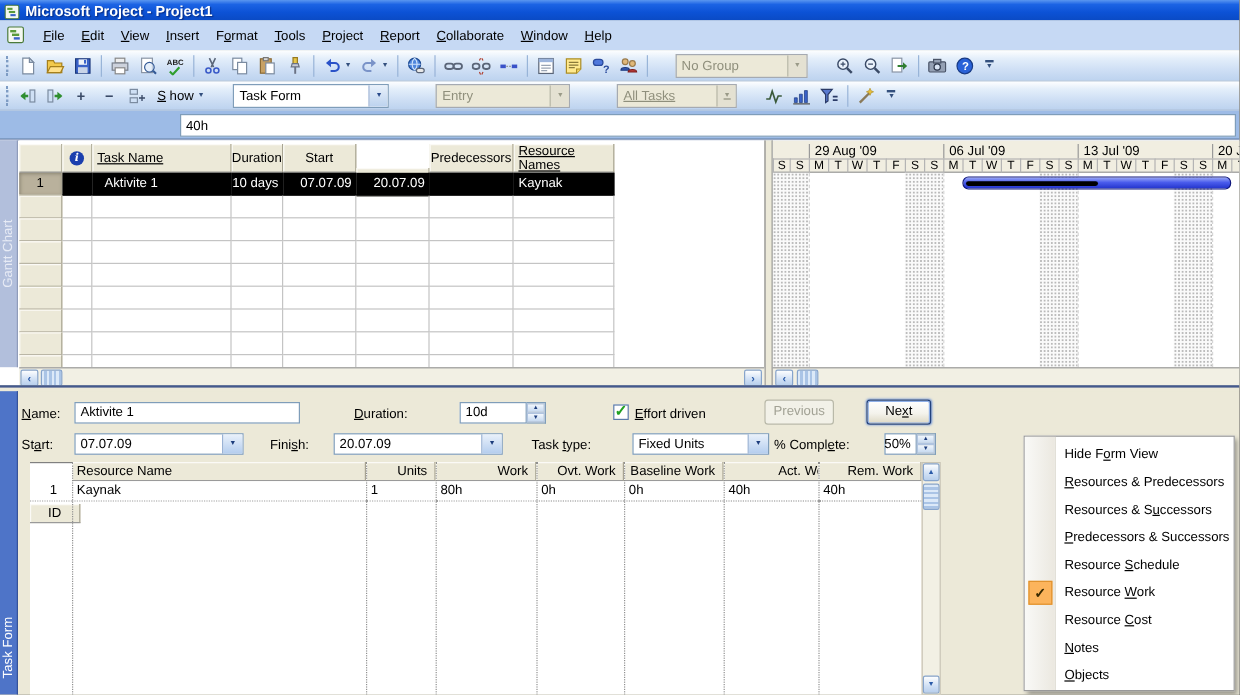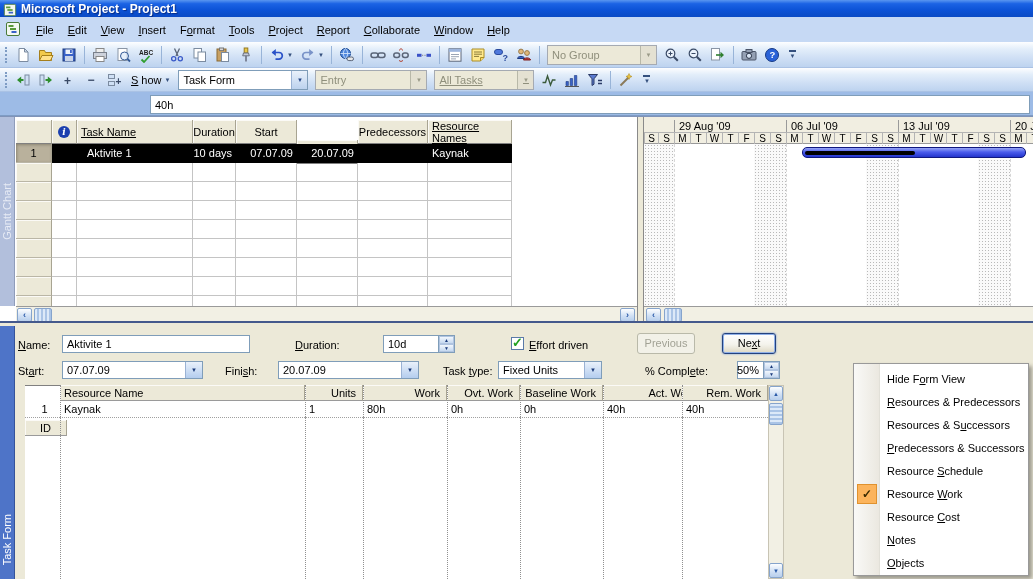--- a/index.html
+++ b/index.html
@@ -23,21 +23,21 @@
     background:linear-gradient(180deg,#fdfeff 0%,#e3eefa 28%,#d0e0f5 62%,#bdd3ef 100%);
     border-bottom:1px solid #aac2e4;padding-left:2px;}
   .tb1{top:42px;height:26px;}
   .tb2{top:68px;height:24px;}
   .grip{width:3px;height:16px;margin:0 3px;border-left:2px dotted #7e9cc4;}
   .tb-btn{width:22px;height:22px;display:flex;align-items:center;justify-content:center;border-radius:2px;flex:0 0 auto;}
   .tb-btn .ticon{display:inline-flex;width:16px;height:16px;}
   .tb-sep{width:1px;height:18px;background:#98b4d8;margin:0 3px;flex:0 0 auto;}
   .dd{font-size:6px;color:#34507e;margin-left:-2px;width:9px;}
   .combo{height:20px;border:1px solid #7f9db9;background:#fff;display:flex;align-items:center;
-    padding-left:4px;margin:0 3px;position:relative;flex:0 0 auto;overflow:hidden;}
+    padding-left:4px;margin:0 19px;position:relative;flex:0 0 auto;overflow:hidden;}
   .combo.disabled{background:#ece9d8;color:#8f8f7c;border-color:#a5aab2;}
   .combo .combo-arrow{margin-left:auto;width:16px;height:100%;border-left:1px solid #9ab2d4;
     background:linear-gradient(180deg,#e9f1fb,#bcd2ee);display:flex;align-items:center;justify-content:center;
     font-size:6px;color:#2a4a8a;}
   .combo.disabled .combo-arrow{background:#e4e1d2;color:#9a9a88;border-left-color:#b8b8a8;}
   .show-btn{padding:3px 4px;display:flex;align-items:center;gap:3px;flex:0 0 auto;}
   .mini-arrow{font-size:6px;color:#34507e;}
   .tb-opts{width:13px;height:22px;display:flex;flex-direction:column;align-items:center;justify-content:center;gap:1px;flex:0 0 auto;margin-left:2px;}
   .opt-bar{width:7px;height:0;border-top:2px solid #34507e;}
   .opt-arr{font-size:6px;color:#34507e;}
@@ -713,21 +713,21 @@
     <div class="fcombo" style="left:62px;top:35px;width:141px;">
       <span>07.07.09</span>
       <span class="fc-arrow">▼</span>
     </div>
     <span class="flabel" style="left:225px;top:39px;">Fini<u>s</u>h:</span>
     <div class="fcombo" style="left:278px;top:35px;width:141px;">
       <span>20.07.09</span>
       <span class="fc-arrow">▼</span>
     </div>
     <span class="flabel" style="left:443px;top:39px;">Task <u>t</u>ype:</span>
-    <div class="fcombo" style="left:498px;top:35px;width:104px;">
+    <div class="fcombo" style="left:527px;top:35px;width:114px;">
       <span>Fixed Units</span>
       <span class="fc-arrow">▼</span>
     </div>
     <span class="flabel" style="left:645px;top:39px;">% Compl<u>e</u>te:</span>
     <div class="xp-input num" style="left:737px;top:35px;width:27px;">
       <span>50%</span>
     </div>
     <div class="spin" style="left:764px;top:35px;">
       <span>▲</span>
       <span>▼</span>

